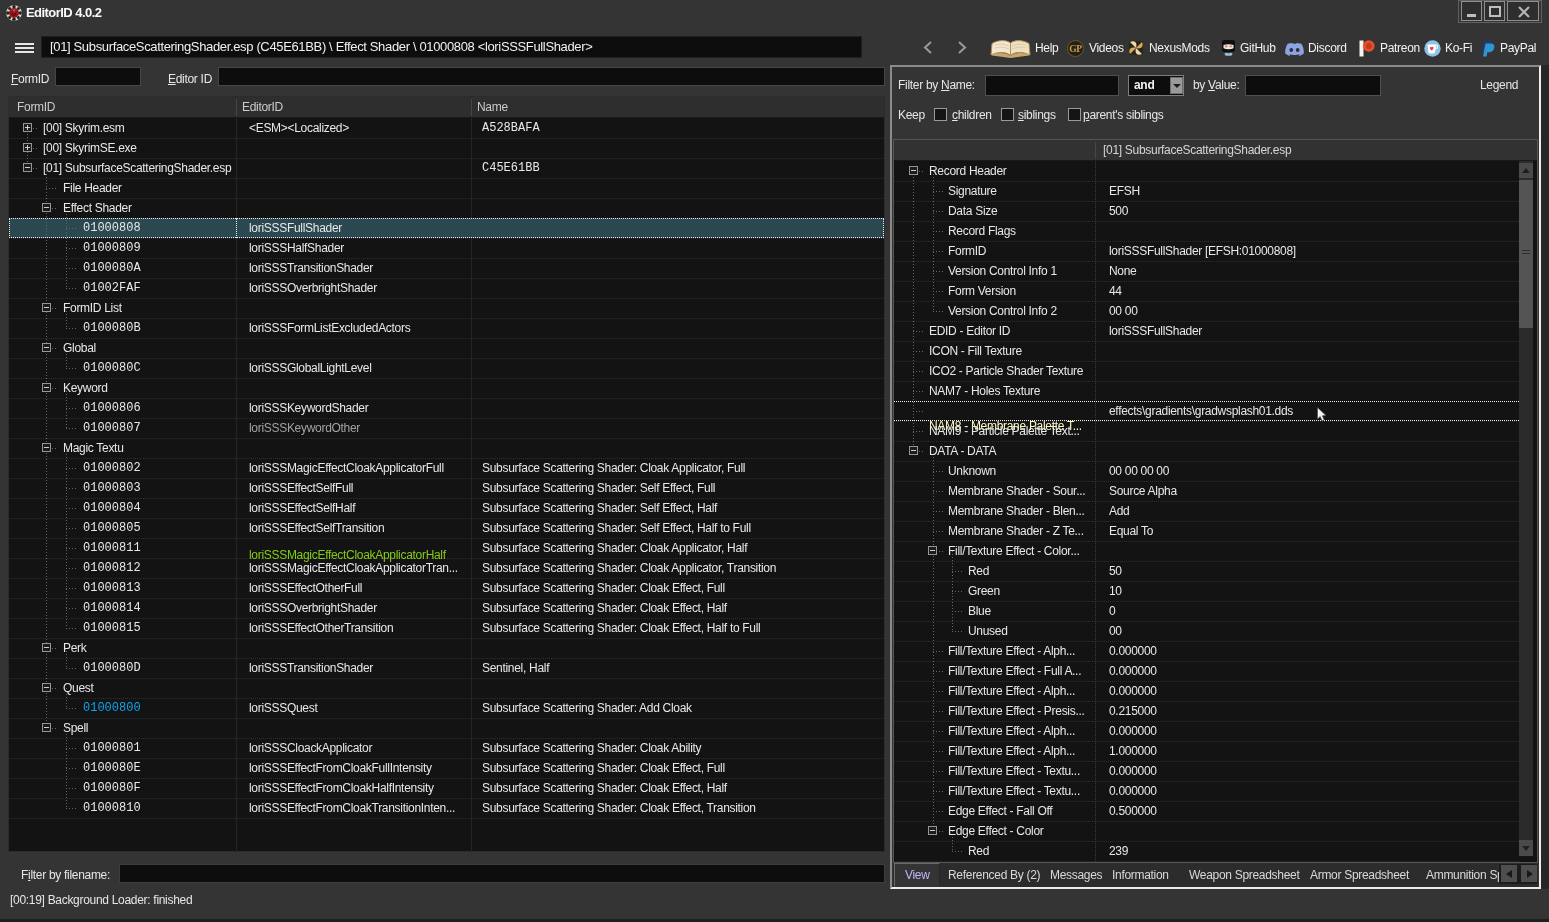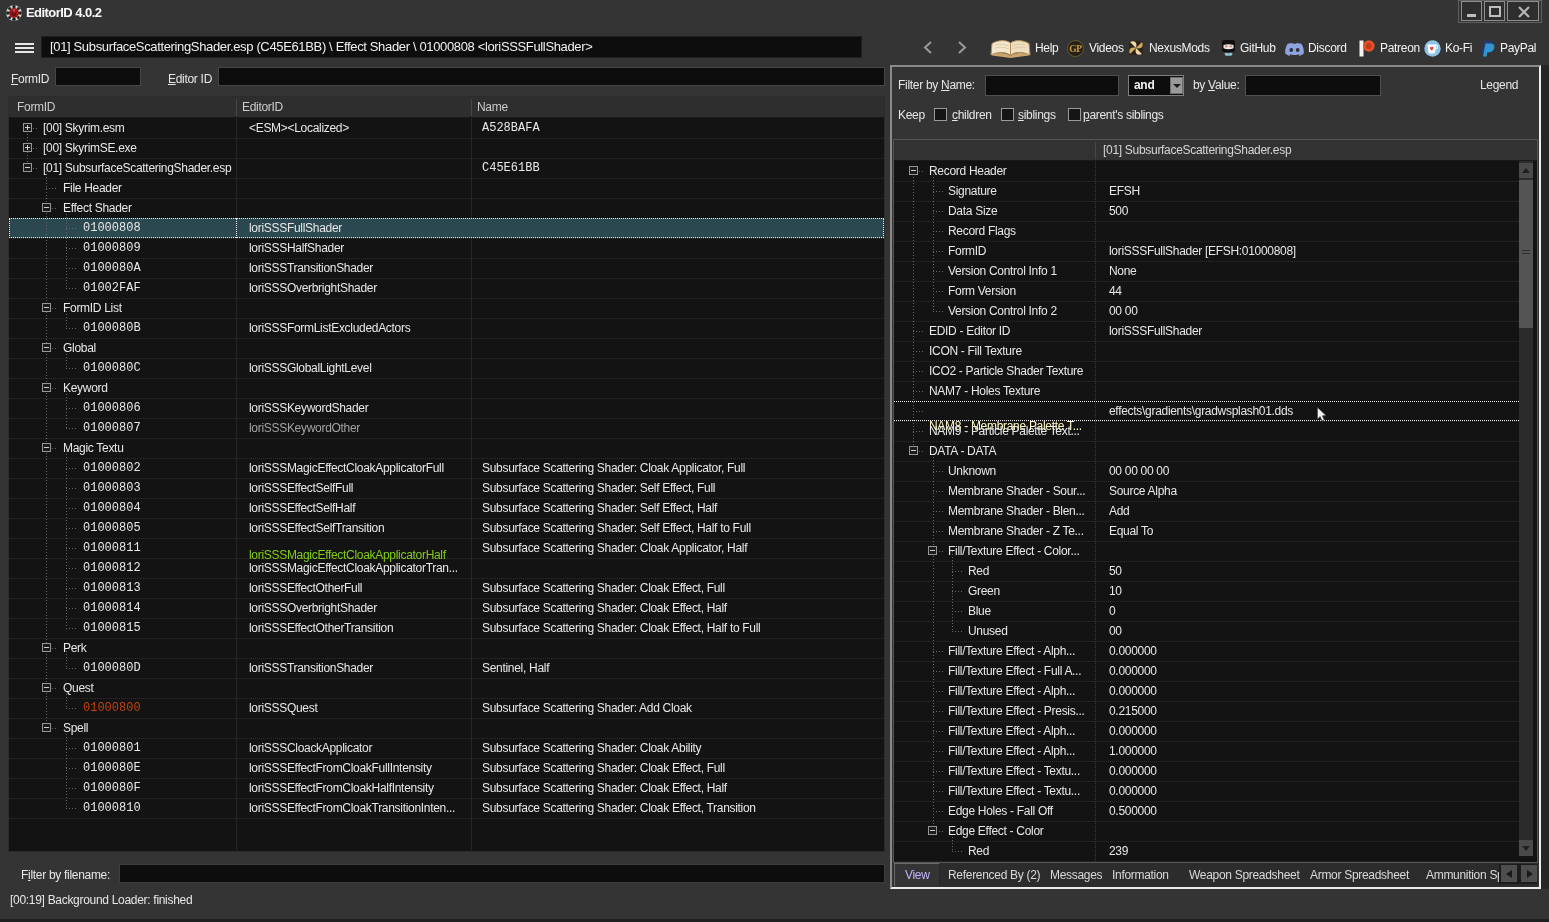--- a/index.html
+++ b/index.html
@@ -260,20 +260,21 @@
     <div class="cell mono" style="left:74.0px;top:421px;color:#e8e8e8">01000805</div>
     <div class="cell" style="left:240px;top:421px;color:#e8e8e8">loriSSSEffectSelfTransition</div>
     <div class="cell" style="left:473px;top:421px;color:#e8e8e8">Subsurface Scattering Shader: Self Effect, Half to Full</div>
     <div class="hln" style="left:57.0px;top:451px;width:12px"></div>
     <div class="cell mono" style="left:74.0px;top:441px;color:#e8e8e8">01000811</div>
     <div class="cell" style="left:240px;top:448px;color:#84cc16">loriSSSMagicEffectCloakApplicatorHalf</div>
     <div class="cell" style="left:473px;top:441px;color:#e8e8e8">Subsurface Scattering Shader: Cloak Applicator, Half</div>
     <div class="hln" style="left:57.0px;top:471px;width:12px"></div>
     <div class="cell mono" style="left:74.0px;top:461px;color:#e8e8e8">01000812</div>
     <div class="cell" style="left:240px;top:461px;color:#e8e8e8">loriSSSMagicEffectCloakApplicatorTran...</div>
+    <div class="cell" style="left:473px;top:461px;color:#e8e8e8">Subsurface Scattering Shader: Cloak Applicator, Transition</div>
     <div class="hln" style="left:57.0px;top:491px;width:12px"></div>
     <div class="cell mono" style="left:74.0px;top:481px;color:#e8e8e8">01000813</div>
     <div class="cell" style="left:240px;top:481px;color:#e8e8e8">loriSSSEffectOtherFull</div>
     <div class="cell" style="left:473px;top:481px;color:#e8e8e8">Subsurface Scattering Shader: Cloak Effect, Full</div>
     <div class="hln" style="left:57.0px;top:511px;width:12px"></div>
     <div class="cell mono" style="left:74.0px;top:501px;color:#e8e8e8">01000814</div>
     <div class="cell" style="left:240px;top:501px;color:#e8e8e8">loriSSSOverbrightShader</div>
     <div class="cell" style="left:473px;top:501px;color:#e8e8e8">Subsurface Scattering Shader: Cloak Effect, Half</div>
     <div class="hln" style="left:57.0px;top:531px;width:12px"></div>
     <div class="cell mono" style="left:74.0px;top:521px;color:#e8e8e8">01000815</div>
@@ -287,21 +288,21 @@
     <div class="hln" style="left:57.0px;top:571px;width:12px"></div>
     <div class="cell mono" style="left:74.0px;top:561px;color:#e8e8e8">0100080D</div>
     <div class="cell" style="left:240px;top:561px;color:#e8e8e8">loriSSSTransitionShader</div>
     <div class="cell" style="left:473px;top:561px;color:#e8e8e8">Sentinel, Half</div>
     <div class="hln" style="left:37.0px;top:591px;width:12px"></div>
     <div class="exp" style="left:32.5px;top:586px">
       <i></i>
     </div>
     <div class="cell" style="left:54.0px;top:581px;color:#e8e8e8">Quest</div>
     <div class="hln" style="left:57.0px;top:611px;width:12px"></div>
-    <div class="cell mono" style="left:74.0px;top:601px;color:#c2410c">01000800</div>
+    <div class="cell mono" style="left:74.0px;top:601px;color:#0ea5e9">01000800</div>
     <div class="cell" style="left:240px;top:601px;color:#e8e8e8">loriSSSQuest</div>
     <div class="cell" style="left:473px;top:601px;color:#e8e8e8">Subsurface Scattering Shader: Add Cloak</div>
     <div class="hln" style="left:37.0px;top:631px;width:12px"></div>
     <div class="exp" style="left:32.5px;top:626px">
       <i></i>
     </div>
     <div class="cell" style="left:54.0px;top:621px;color:#e8e8e8">Spell</div>
     <div class="hln" style="left:57.0px;top:651px;width:12px"></div>
     <div class="cell mono" style="left:74.0px;top:641px;color:#e8e8e8">01000801</div>
     <div class="cell" style="left:240px;top:641px;color:#e5e5e5">loriSSSCloackApplicator</div>
@@ -482,21 +483,21 @@
       <div class="hln" style="left:38.5px;top:611px;width:12px"></div>
       <div class="cell" style="left:54.0px;top:601px;color:#e8e8e8">Fill/Texture Effect - Alph...</div>
       <div class="cell" style="left:215px;top:601px;color:#e8e8e8">1.000000</div>
       <div class="hln" style="left:38.5px;top:631px;width:12px"></div>
       <div class="cell" style="left:54.0px;top:621px;color:#e8e8e8">Fill/Texture Effect - Textu...</div>
       <div class="cell" style="left:215px;top:621px;color:#e8e8e8">0.000000</div>
       <div class="hln" style="left:38.5px;top:651px;width:12px"></div>
       <div class="cell" style="left:54.0px;top:641px;color:#e8e8e8">Fill/Texture Effect - Textu...</div>
       <div class="cell" style="left:215px;top:641px;color:#e8e8e8">0.000000</div>
       <div class="hln" style="left:38.5px;top:671px;width:12px"></div>
-      <div class="cell" style="left:54.0px;top:661px;color:#e8e8e8">Edge Holes - Fall Off</div>
+      <div class="cell" style="left:54.0px;top:661px;color:#e8e8e8">Edge Effect - Fall Off</div>
       <div class="cell" style="left:215px;top:661px;color:#e8e8e8">0.500000</div>
       <div class="hln" style="left:38.5px;top:691px;width:12px"></div>
       <div class="exp" style="left:34.0px;top:686px">
         <i></i>
       </div>
       <div class="cell" style="left:54.0px;top:681px;color:#e8e8e8">Edge Effect - Color</div>
       <div class="hln" style="left:58.0px;top:711px;width:12px"></div>
       <div class="cell" style="left:74.0px;top:701px;color:#e8e8e8">Red</div>
       <div class="cell" style="left:215px;top:701px;color:#e8e8e8">239</div>
       <div class="abs" style="left:625px;top:21px;width:14px;height:695px;background:#2b2b2b">

